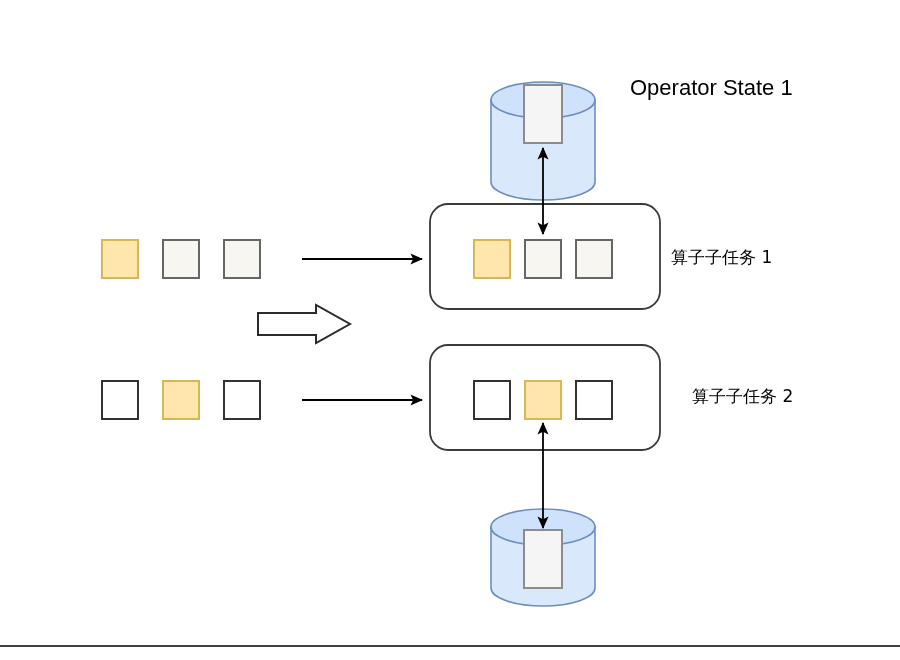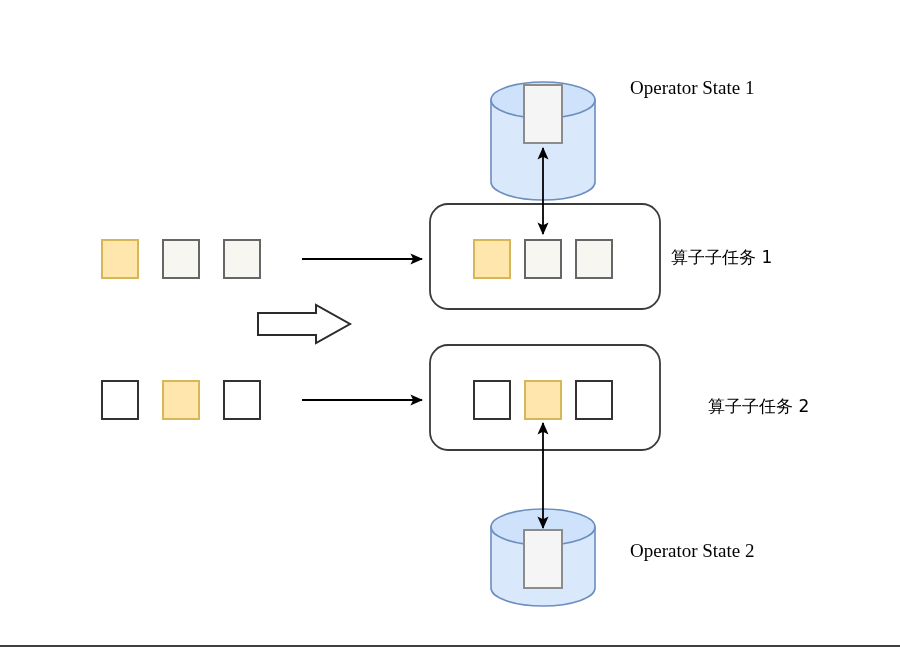--- a/index.html
+++ b/index.html
@@ -20,33 +20,33 @@
   #diagram-svg {
     position: absolute;
     top: 0;
     left: 0;
     width: 900px;
     height: 660px;
   }
   .lbl {
     position: absolute;
     color: #000000;
-    font-size: 19px;
+    font-size: 22px;
     line-height: 20px;
     white-space: nowrap;
-    font-family: Liberation Serif, serif;
+    font-family: Liberation Sans, sans-serif;
   }
   .lbl-cjk {
     font-size: 17px;
     font-family: "DejaVu Sans", "Liberation Sans", sans-serif;
   }
   #lbl-state-1 { left: 630px; top: 78px; }
   #lbl-state-2 { left: 630px; top: 541px; }
   #lbl-task-1  { left: 671px; top: 247px; }
-  #lbl-task-2  { left: 692px; top: 396px; margin-left: 16px; }
+  #lbl-task-2  { left: 692px; top: 386px; }
 </style>
 </head>
 <body>
 
 <div id="canvas">
 
   <svg id="diagram-svg" viewBox="0 0 900 660">
     <defs>
       <marker id="arrowFilled" viewBox="0 0 10 10" refX="9.2" refY="5" markerWidth="7" markerHeight="7" orient="auto-start-reverse">
         <path d="M 0 0.6 L 10 5 L 0 9.4 L 2.2 5 Z" fill="#000000"></path>
@@ -106,19 +106,18 @@
 
     <g>
       <line x1="543" y1="423" x2="543" y2="528" stroke="#000000" stroke-width="1.8" marker-start="url(#arrowFilled)" marker-end="url(#arrowFilledRev)"></line>
     </g>
 
     <line x1="0" y1="646" x2="900" y2="646" stroke="#000000" stroke-width="1.6"></line>
   </svg>
 
   <div class="lbl" id="lbl-state-1">Operator State 1</div>
 
-  <div class="lbl" id="lbl-state-2">Operator State 2</div>
 
   <div class="lbl lbl-cjk" id="lbl-task-1">算子子任务 1</div>
 
   <div class="lbl lbl-cjk" id="lbl-task-2">算子子任务 2</div>
 
 </div>
 
 </body></html>

